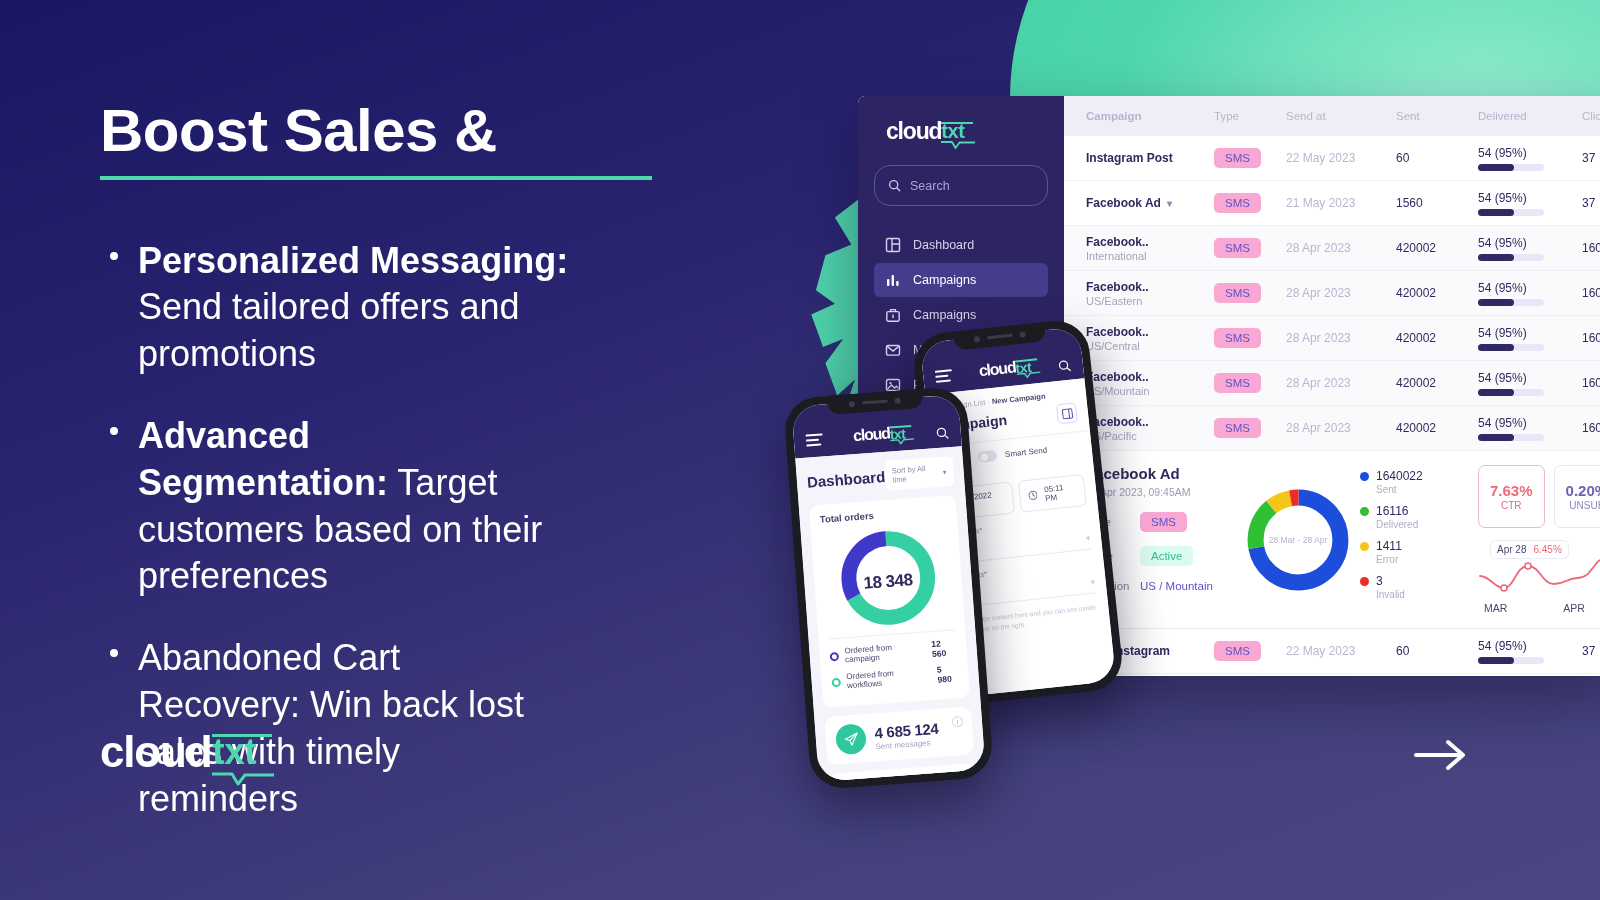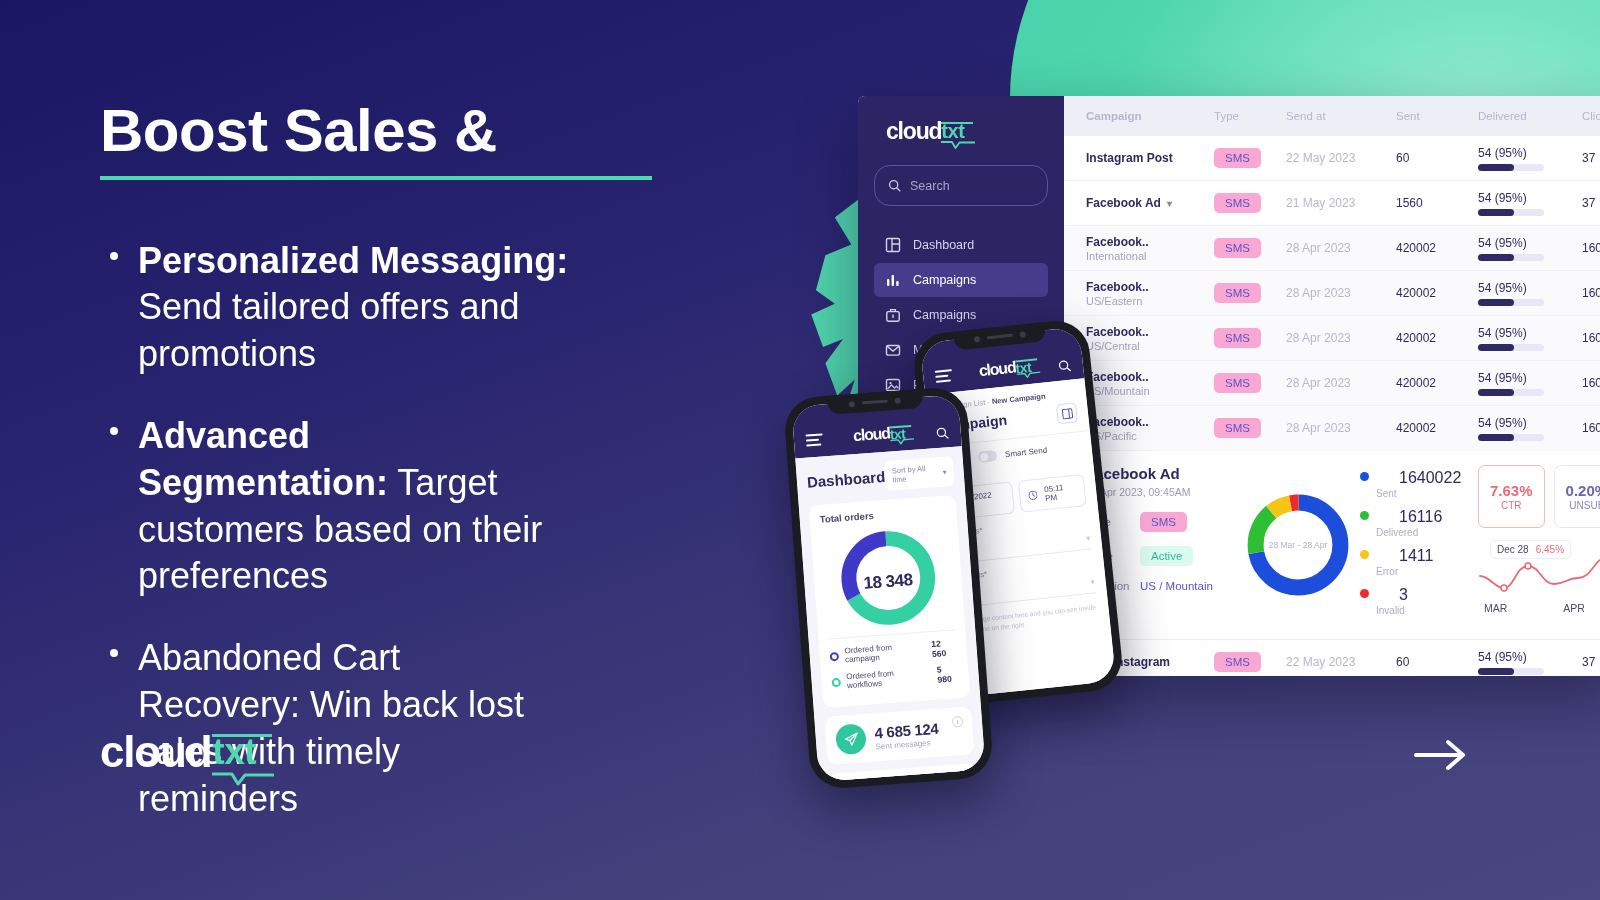--- a/index.html
+++ b/index.html
@@ -134,21 +134,21 @@
   .pill-green { background: #dcfbf0; color: #2fbd95; border-radius: 5px; padding: 4px 11px; font-size: 11.5px; }
   .det-loc { color: #5b53c8; font-size: 11.5px; }
 
   .donut-wrap { width: 124px; flex: none; position: relative; display: flex; align-items: center; justify-content: center; }
   .donut-label {
     position: absolute; font-size: 8.5px; color: #b4b1c9; text-align: center; width: 80px;
   }
   .legend { width: 112px; flex: none; padding-top: 4px; }
   .leg { display: flex; align-items: flex-start; gap: 7px; margin-bottom: 9px; }
   .dot { width: 9px; height: 9px; border-radius: 50%; margin-top: 3px; flex: none; }
-  .leg-v { font-size: 16px; color: #2f2a5e; margin-left: 23px; }
+  .leg-v { font-size: 12px; color: #2f2a5e; }
   .leg-k { font-size: 10px; color: #b0adc4; margin-top: 1px; }
 
   .kpis { flex: 1; padding-left: 6px; }
   .kpi-row { display: flex; gap: 9px; }
   .kpi {
     border: 1px solid #e6e4f2; border-radius: 7px; padding: 16px 11px; text-align: center; min-width: 60px;
   }
   .kpi.red { border-color: #f3b7be; }
   .kpi .v { font-size: 15px; font-weight: bold; color: #6b64b6; }
   .kpi.red .v { color: #ec6a78; }
@@ -558,21 +558,21 @@
             </div>
             <div class="kpi">
               <div class="v">0.20%</div>
               <div class="k">UNSUB</div>
             </div>
 
           </div>
 
           <div class="spark">
             <div class="tag">
-              <span class="d">Dec 28</span>
+              <span class="d">Apr 28</span>
               <span class="p">6.45%</span>
             </div>
             <svg width="230" height="56" viewBox="0 0 230 56">
               <path d="M2 36 C12 36 16 48 26 48 C36 48 38 26 50 26 C62 26 64 44 76 44 C88 44 88 38 100 38 C114 38 116 18 128 18 C140 18 142 32 152 32 C166 32 168 44 180 44" stroke="#ec6a78" stroke-width="1.8" fill="none" stroke-linecap="round"></path>
               <circle cx="26" cy="48" r="3" fill="#ffffff" stroke="#ec6a78" stroke-width="1.6"></circle>
               <circle cx="50" cy="26" r="3" fill="#ffffff" stroke="#ec6a78" stroke-width="1.6"></circle>
             </svg>
             <div class="months">
               <span>MAR</span>
               <span>APR</span>

